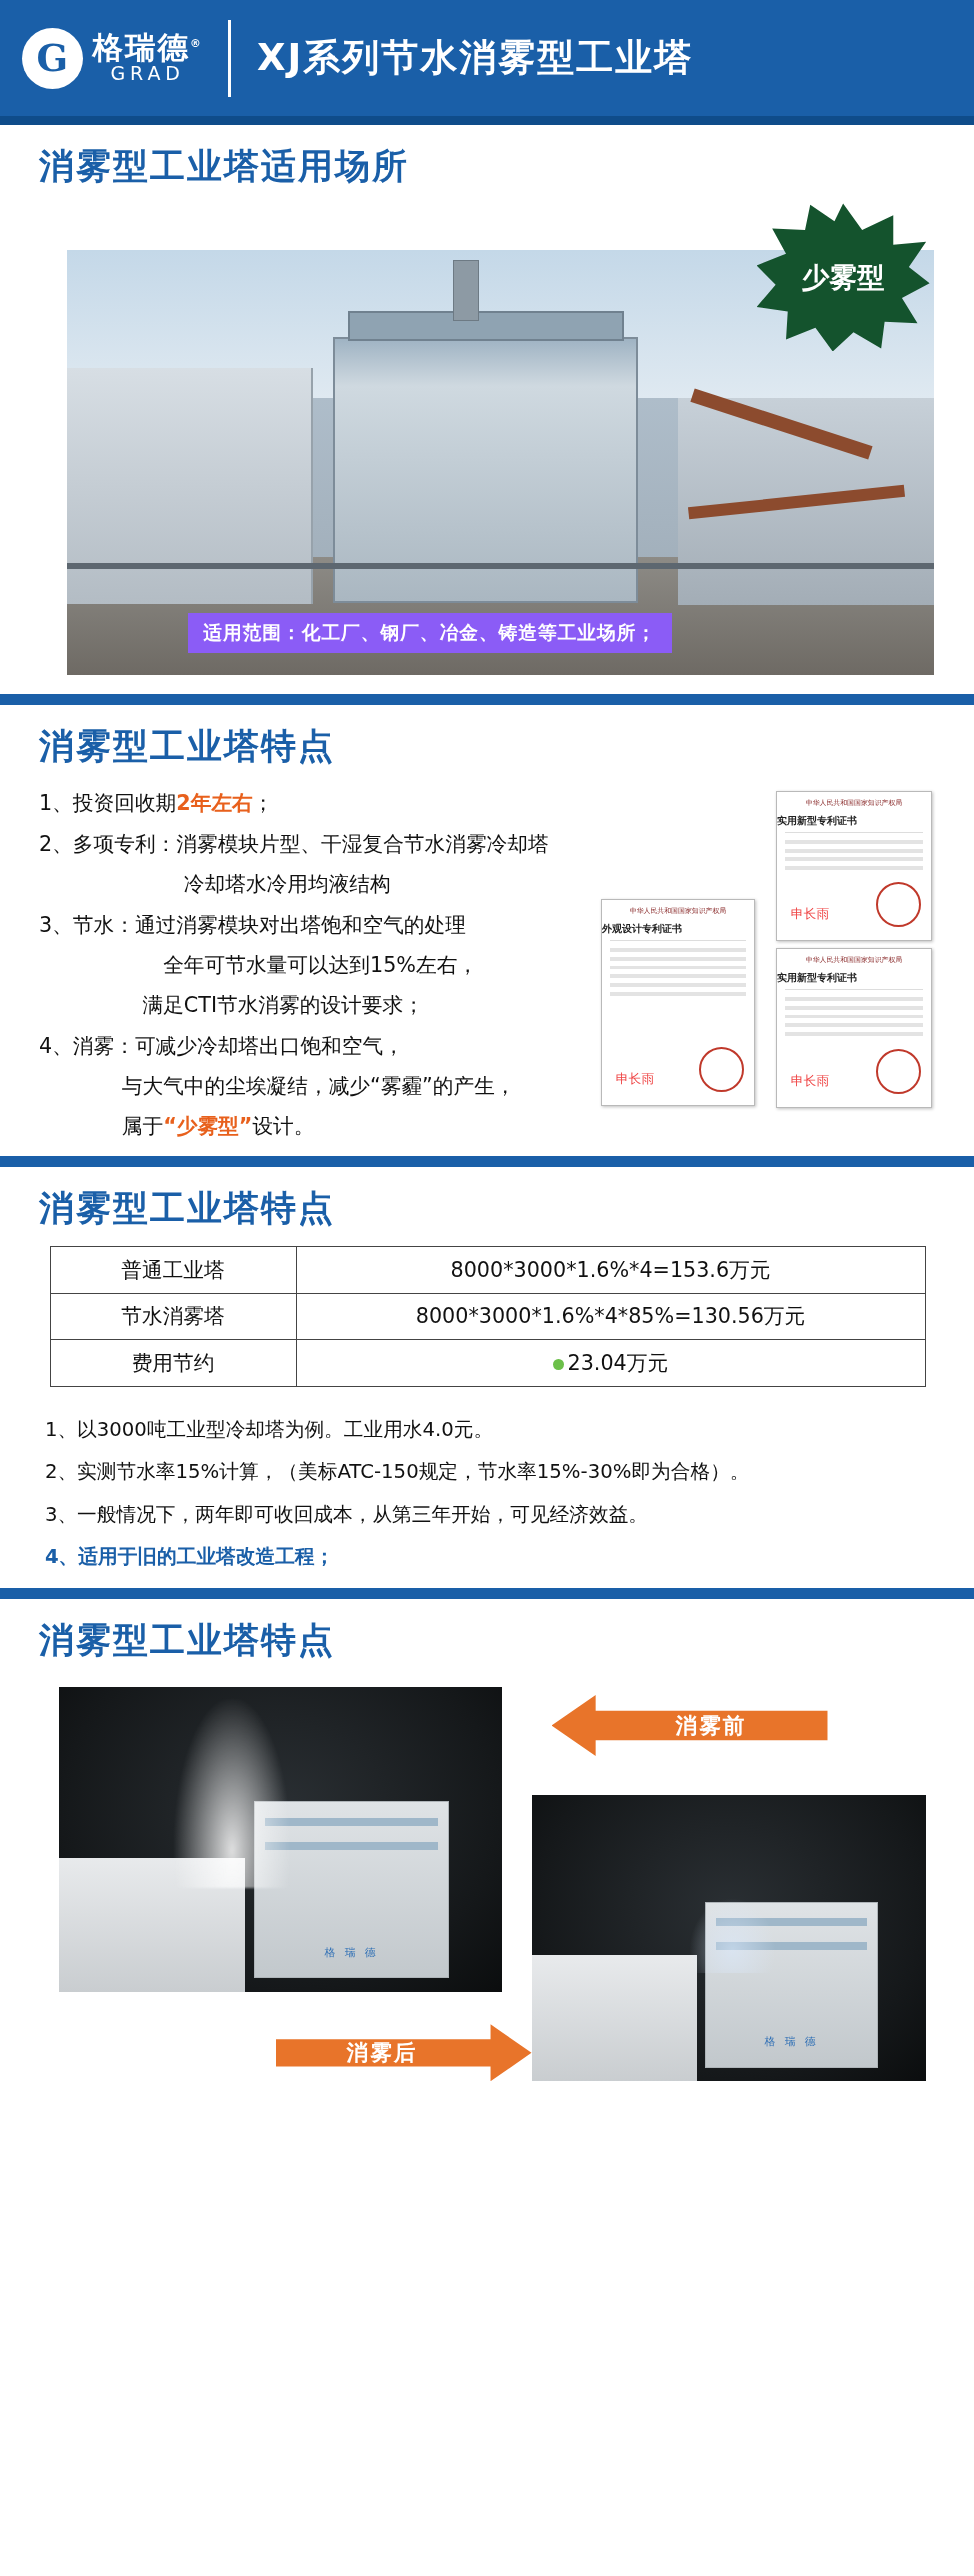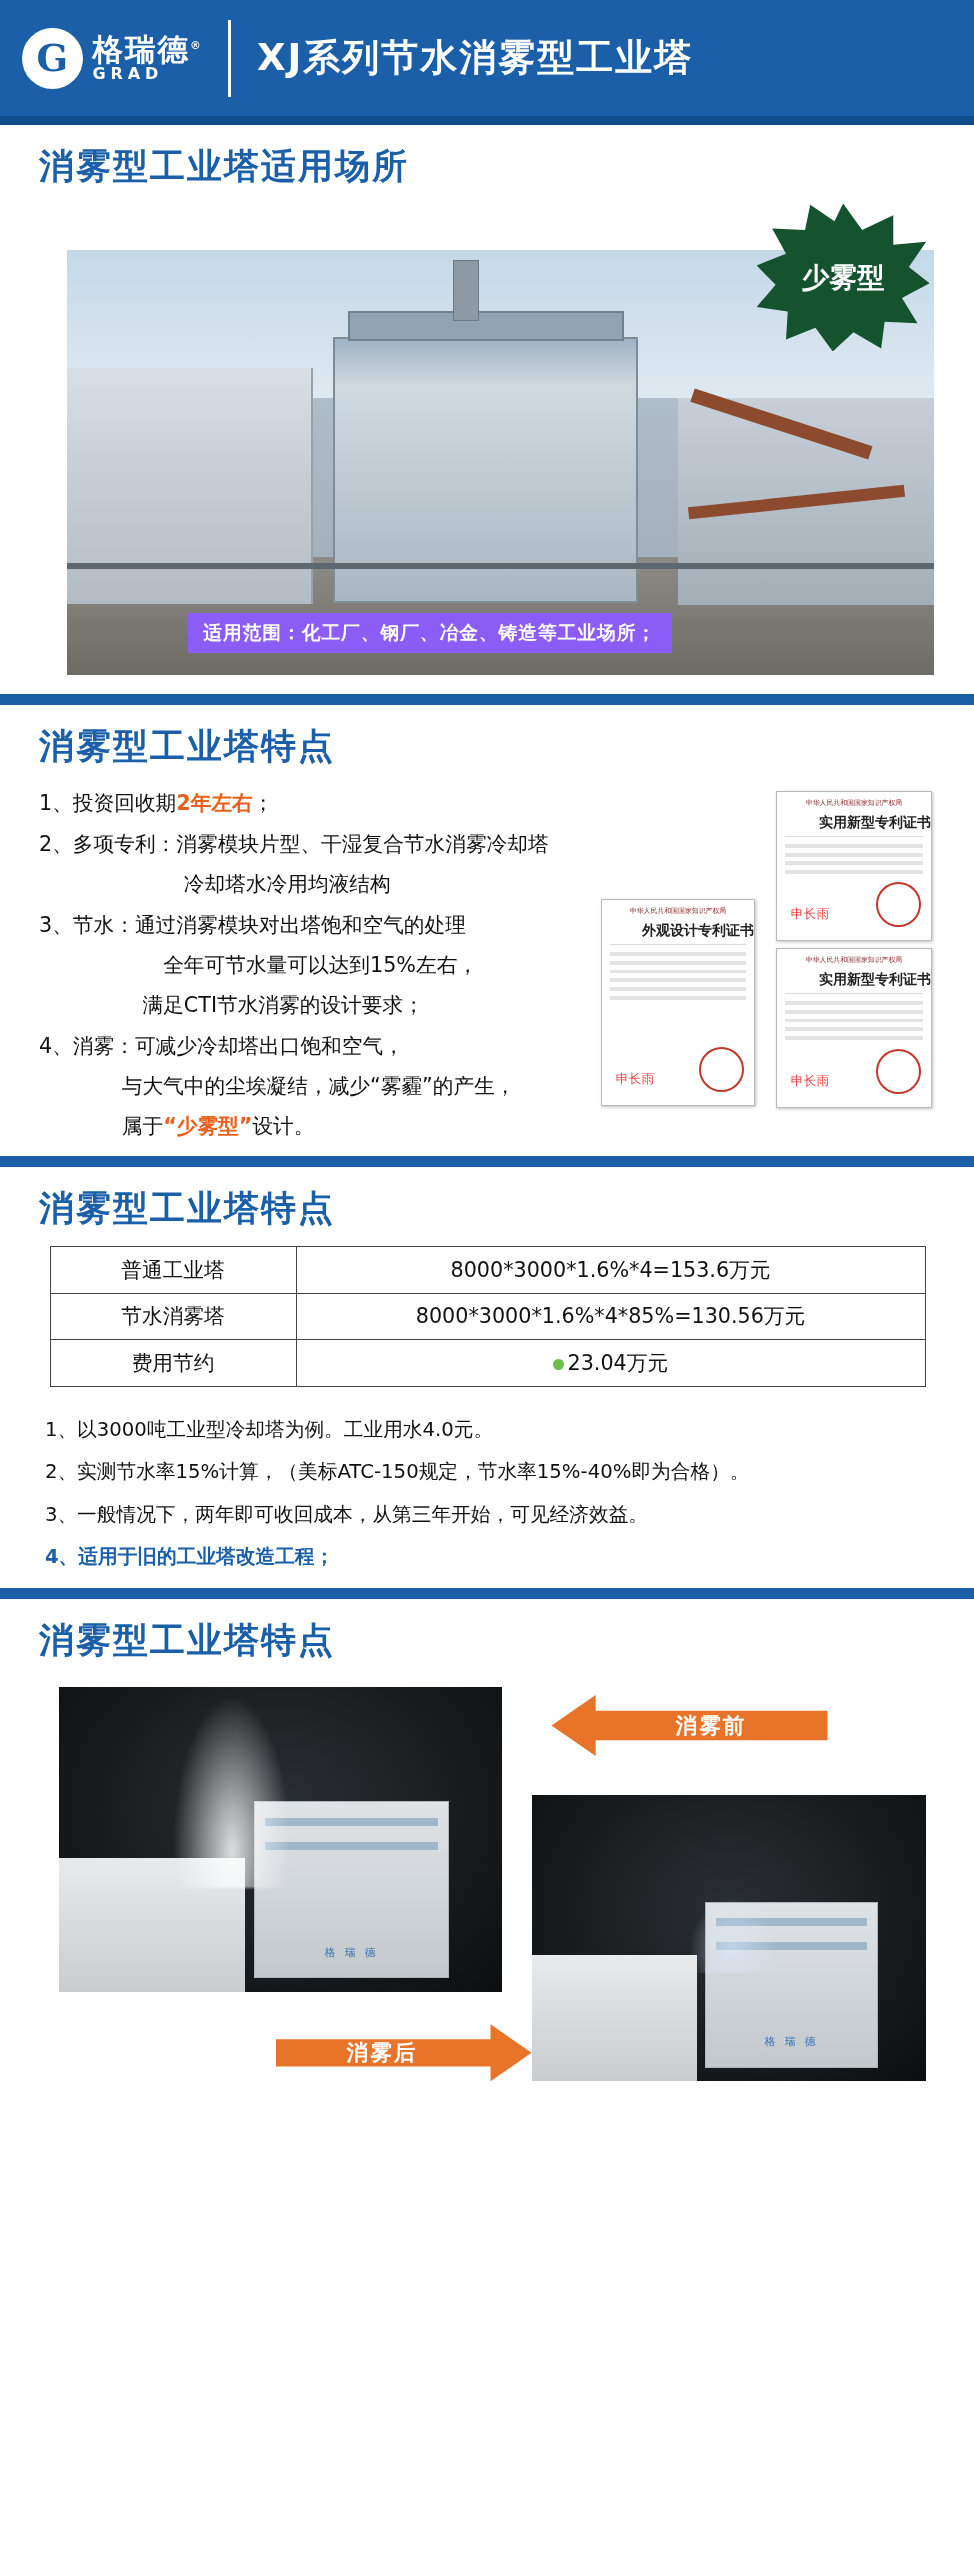--- a/index.html
+++ b/index.html
@@ -41,22 +41,22 @@
     font-size: 37px; font-weight: bold;
     font-family: "DejaVu Serif", "Liberation Serif", serif;
   }
   .logo-text { color: #ffffff; line-height: 1.05; }
   .logo-cn {
     font-size: 30.5px; font-weight: bold; letter-spacing: 2px;
     display: block;
   }
   .logo-cn sup { font-size: 10.8px; vertical-align: super; }
   .logo-en {
-    font-size: 16px; font-weight: bold; letter-spacing: 4.9px;
-    display: block; 
+    font-size: 19px; font-weight: normal; letter-spacing: 4.9px;
+    display: block; text-align: center;
   }
   .header-title {
     color: #ffffff;
     font-size: 37px;
     font-weight: bold;
     letter-spacing: 2px;
   }
 
   
   .divider {
@@ -149,21 +149,21 @@
     flex: 0 0 335px;
   }
   .cert {
     position: absolute;
     background: #ffffff;
     border: 1px solid #b9b9b9;
     box-shadow: 1px 1px 3px rgba(0,0,0,.25);
     overflow: hidden;
   }
   .cert .c-hd { text-align:center; font-size:6.9px; color:#8a2b2b; padding-top:5.9px; }
-  .cert .c-title { text-align:right; font-size:14px; color:#222; font-weight:bold; margin:5.9px 0 3.9px; }
+  .cert .c-title { text-align:left; font-size:10px; color:#222; font-weight:bold; margin:5.9px 0 3.9px; }
   .cert .c-line { height:1px; background:#ddd; margin:3px 7.9px; }
   .cert .c-body { padding:3.9px 7.9px; }
   .cert .c-body div { height:3.9px; background:#e3e3e3; margin-bottom:4.9px; }
   .cert .c-seal {
     position:absolute; right:9.8px; bottom:13.8px;
     width:45px; height:45px; border:2px solid #c0392b; border-radius:50%;
     color:#c0392b; font-size:7.9px; display:flex; align-items:center; justify-content:center;
   }
   .cert .c-sign { position:absolute; left:13.8px; bottom:17.7px; font-size:12.8px; color:#ef4444; }
   .cert-a { left: 0px;   top: 116px; width: 154px; height: 207px; }
@@ -361,21 +361,21 @@
       </tr>
       <tr>
         <td class="col1">费用节约</td>
         <td><span class="green-dot"></span><span>23.04万元</span></td>
       </tr>
     </tbody>
       </table>
 
     <div class="notes">
       <div>1、以3000吨工业型冷却塔为例。工业用水4.0元。</div>
-      <div>2、实测节水率15%计算，（美标ATC-150规定，节水率15%-40%即为合格）。</div>
+      <div>2、实测节水率15%计算，（美标ATC-150规定，节水率15%-30%即为合格）。</div>
       <div>3、一般情况下，两年即可收回成本，从第三年开始，可见经济效益。</div>
       <div class="note-blue">4、适用于旧的工业塔改造工程；</div>
     </div>
   </div>
 
   <div class="divider"></div>
 
   <div class="section" style="padding-bottom:29.5px">
     <div class="sec-title">消雾型工业塔特点</div>
 

